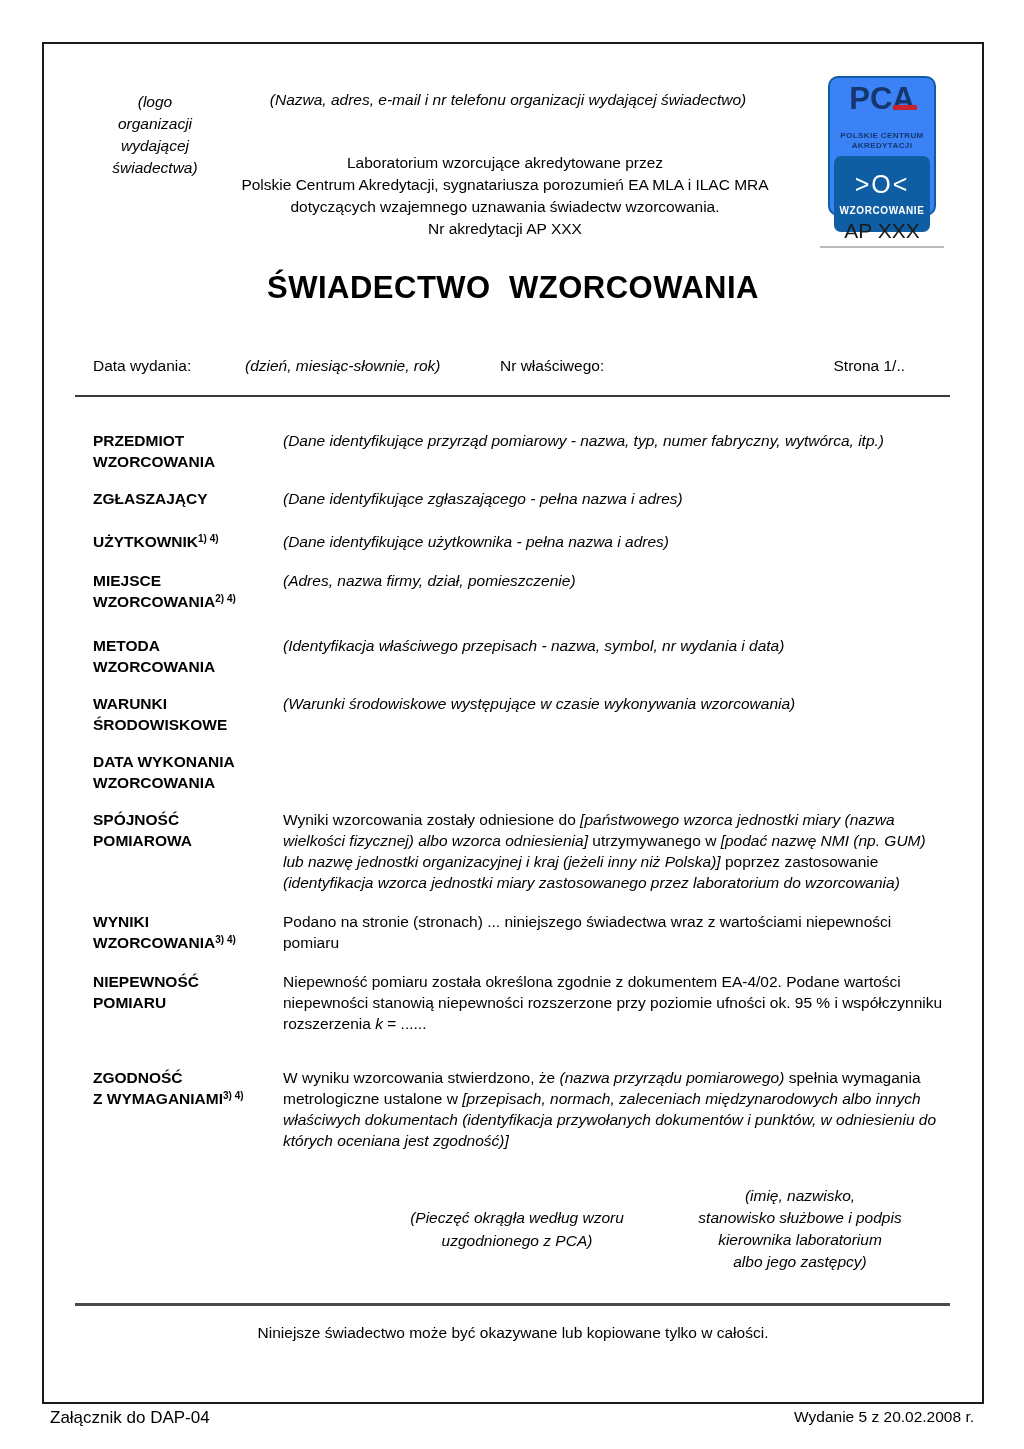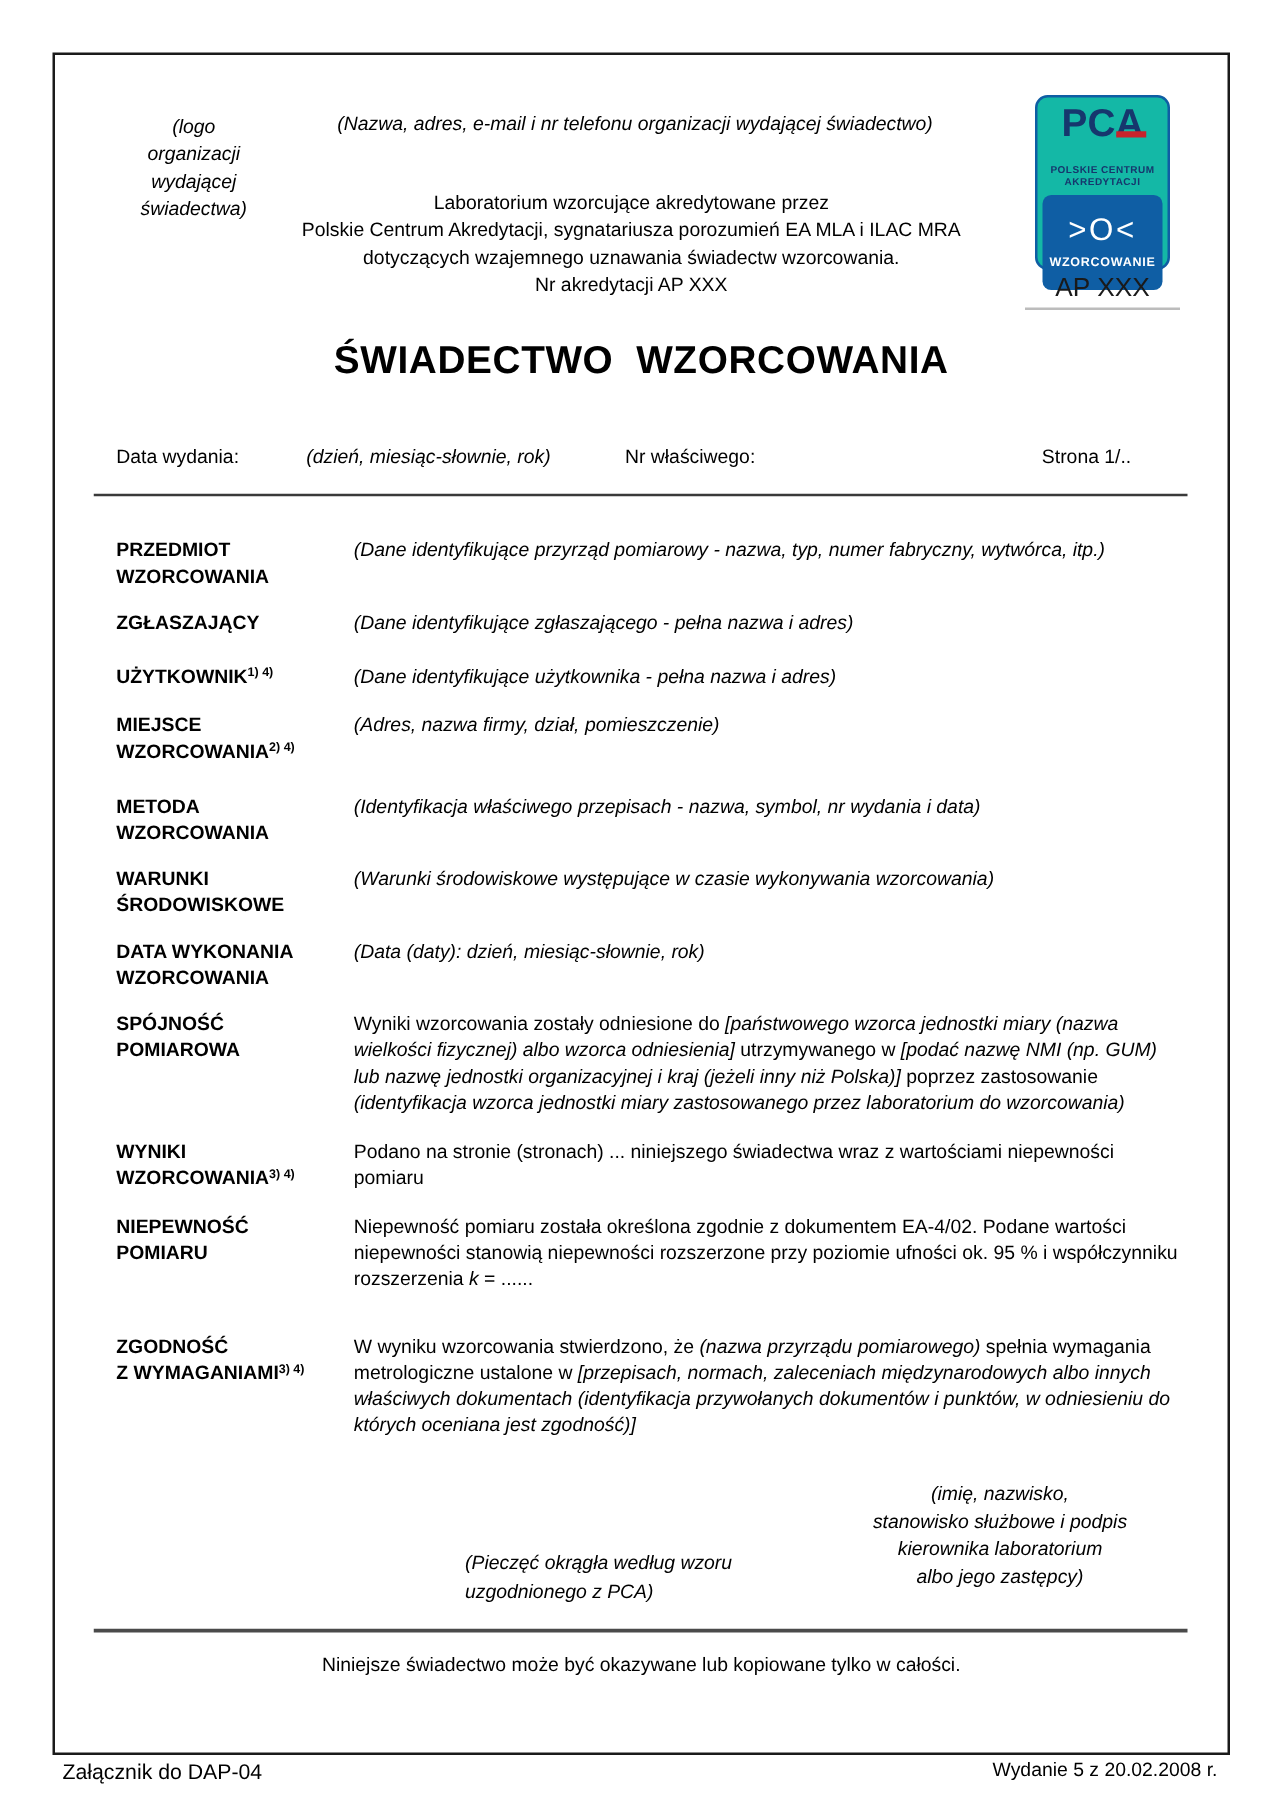--- a/index.html
+++ b/index.html
@@ -7,21 +7,21 @@
   body { position:relative; overflow:hidden; }
 
   .page-border { position:absolute; left:42px; top:42px; width:942px; height:1362px; border:2px solid #1a1a1a; }
 
   
   .logo-placeholder { position:absolute; left:90px; top:91px; width:130px; text-align:center; font-style:italic; font-size:15.5px; line-height:22px; white-space:pre-line; }
   .org-line { position:absolute; left:200px; top:91px; width:616px; text-align:center; font-style:italic; font-size:15.5px; }
   .accreditation { position:absolute; left:105px; top:152px; width:800px; text-align:center; font-size:15.5px; line-height:22px; white-space:pre-line; }
 
   
-  .pca-logo { position:absolute; left:828px; top:76px; width:108px; height:140px; border:2.5px solid var(--pca-blue,#0f5ea4); border-radius:10px; background:#14b8a6; padding-top:5px; }
+  .pca-logo { position:absolute; left:828px; top:76px; width:108px; height:140px; border:2.5px solid var(--pca-blue,#0f5ea4); border-radius:10px; background:#3b82f6; padding-top:5px; }
   .pca-acronym { text-align:center; font-size:31px; font-weight:bold; color:var(--pca-navy,#16376d); letter-spacing:0px; line-height:32px; }
   .pca-a { position:relative; display:inline-block; }
   .pca-a::after { content:""; position:absolute; left:1px; right:-2px; bottom:5px; height:5px; background:var(--pca-red,#c8232c); }
   .pca-name { text-align:center; font-size:8px; font-weight:bold; color:var(--pca-navy,#16376d); line-height:10px; letter-spacing:0.4px; margin-top:16px; white-space:pre-line; }
   .pca-box { margin:5px 4px 4px 4px; height:76px; background:var(--pca-blue,#0f5ea4); border-radius:7px; color:#fff; display:flex; flex-direction:column; align-items:center; justify-content:center; }
   .pca-symbol { font-size:25px; letter-spacing:2px; font-weight:400; line-height:24px; }
   .pca-scope { font-size:10px; font-weight:bold; letter-spacing:0.6px; margin-top:9px; }
   .pca-apno { position:absolute; left:820px; top:219px; width:124px; text-align:center; font-size:21px; color:#1a1a1a; border-bottom:2px solid #bcbcbc; padding-bottom:3px; }
 
   
@@ -42,21 +42,21 @@
   .srow:nth-child(2) { margin-bottom:22px; }
   .srow:nth-child(4) { margin-bottom:21px; }
   .srow:nth-child(8) { margin-bottom:18px; }
   .srow:nth-child(10) { margin-bottom:33px; }
   .slabel { width:190px; flex:none; font-weight:bold; font-size:15.5px; line-height:21px; }
   .sdesc { flex:1; font-size:15.5px; line-height:21px; }
   .sdesc .it { font-style:italic; }
   .sup { font-size:10px; position:relative; top:-5px; font-weight:bold; }
 
   
-  .stamp-note { position:absolute; left:372px; top:1206px; width:290px; text-align:left; font-style:italic; font-size:15.5px; line-height:23px; white-space:pre-line;margin-top:33px; }
+  .stamp-note { position:absolute; left:372px; top:1206px; width:290px; text-align:center; font-style:italic; font-size:15.5px; line-height:23px; white-space:pre-line; }
   .signer-note { position:absolute; left:672px; top:1185px; width:256px; text-align:center; font-style:italic; font-size:15.5px; line-height:22px; white-space:pre-line; }
 
   .hr2 { position:absolute; left:75px; top:1303px; width:875px; height:2.5px; background:#4a4a4a; }
   .notice { position:absolute; left:42px; top:1324px; width:942px; text-align:center; font-size:15.5px; }
 
   
   .footer-left { position:absolute; left:50px; top:1408px; font-size:17px; }
   .footer-right { position:absolute; left:700px; top:1408px; width:274px; text-align:right; font-size:15.5px; }
 </style>
 </head>
@@ -140,21 +140,20 @@
         <div>ŚRODOWISKOWE</div>
       </div>
     <div class="sdesc"><span class="it">(Warunki środowiskowe występujące w czasie wykonywania wzorcowania)</span></div>
   </div>
 
   <div class="srow">
     <div class="slabel">
         <div>DATA WYKONANIA</div>
         <div>WZORCOWANIA</div>
       </div>
-    <div class="sdesc"><span class="it">(Data (daty): dzień, miesiąc-słownie, rok)</span></div>
   </div>
 
   <div class="srow">
     <div class="slabel">
         <div>SPÓJNOŚĆ</div>
         <div>POMIAROWA</div>
       </div>
     <div class="sdesc"><span>Wyniki wzorcowania zostały odniesione do </span><span class="it">[państwowego wzorca jednostki miary (nazwa wielkości fizycznej) albo wzorca odniesienia]</span><span> utrzymywanego w </span><span class="it">[podać nazwę NMI (np. GUM) lub nazwę jednostki organizacyjnej i kraj (jeżeli inny niż Polska)]</span><span> poprzez zastosowanie </span><span class="it">(identyfikacja wzorca jednostki miary zastosowanego przez laboratorium do wzorcowania)</span></div>
   </div>
 

